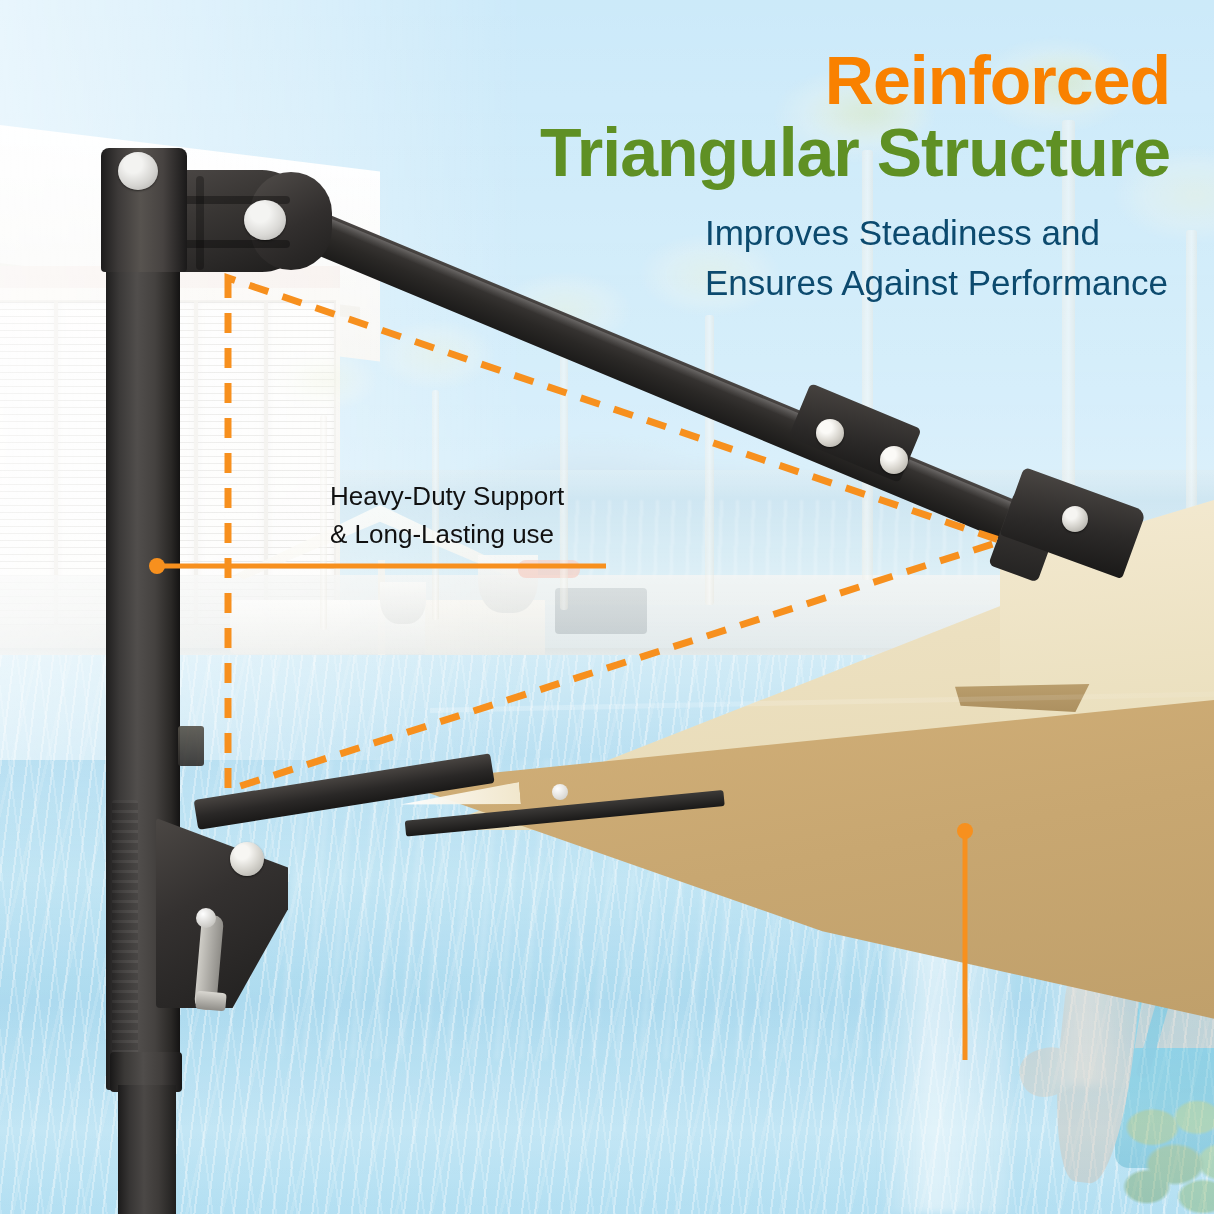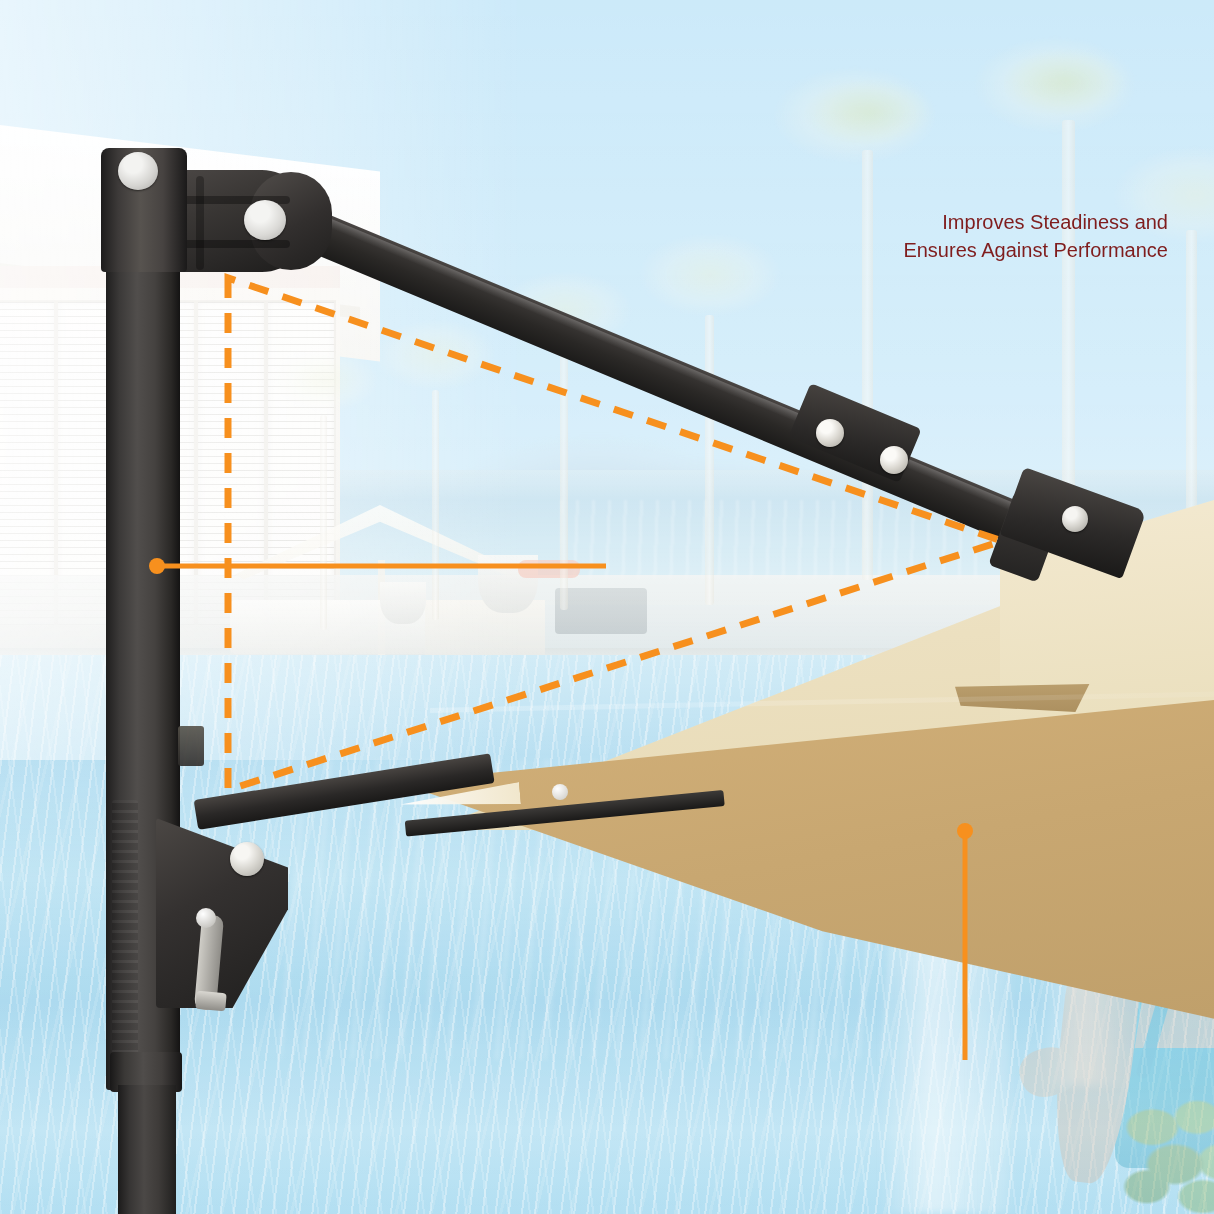--- a/index.html
+++ b/index.html
@@ -430,22 +430,22 @@
   .headline{
     position:absolute;right:44px;top:46px;text-align:right;line-height:1.0;
   }
   .h-line1{
     font-size:68px;font-weight:bold;color:#F98100;letter-spacing:-1px;display:block;
   }
   .h-line2{
     font-size:68px;font-weight:bold;color:#5F9024;letter-spacing:-1px;display:block;margin-top:4px;
   }
   .sub{
-    position:absolute;right:46px;top:208px;text-align:right;
-    font-size:20px;color:#7f1d1d;line-height:1.42;
+    position:absolute;right:46px;top:208px;text-align:left;
+    font-size:35px;color:#0c4a6e;line-height:1.42;
   }
   .sub span{display:block;}
 
   .callout1{
     position:absolute;left:330px;top:478px;font-size:26px;color:#111;line-height:1.45;
   }
   .callout1 span{display:block;}
   .callout2{
     position:absolute;left:672px;top:1028px;font-size:26px;color:#111;
   }
@@ -580,21 +580,29 @@
   <svg class="tri-svg" viewBox="0 0 1214 1214">
     <polygon id="tri" points="228,278 228,790 1002,541" fill="none" stroke="#F7901E" stroke-width="7" stroke-dasharray="20 15" stroke-linecap="butt"></polygon>
 
     <line x1="160" y1="566" x2="606" y2="566" stroke="#F7901E" stroke-width="5"></line>
     <circle cx="157" cy="566" r="8" fill="#F7901E"></circle>
 
     <line x1="965" y1="831" x2="965" y2="1060" stroke="#F7901E" stroke-width="5"></line>
     <circle cx="965" cy="831" r="8" fill="#F7901E"></circle>
   </svg>
 
+  <div class="headline">
+    <span class="h-line1" style="color: rgb(249, 129, 0);">Reinforced</span>
+    <span class="h-line2" style="color: rgb(95, 144, 36);">Triangular Structure</span>
+  </div>
 
   <div class="sub">
     <span>Improves Steadiness and</span>
     <span>Ensures Against Performance</span>
   </div>
 
+  <div class="callout1">
+    <span>Heavy-Duty Support</span>
+    <span>&amp; Long-Lasting use</span>
+  </div>
 
 
 </div>
 
 </body></html>

